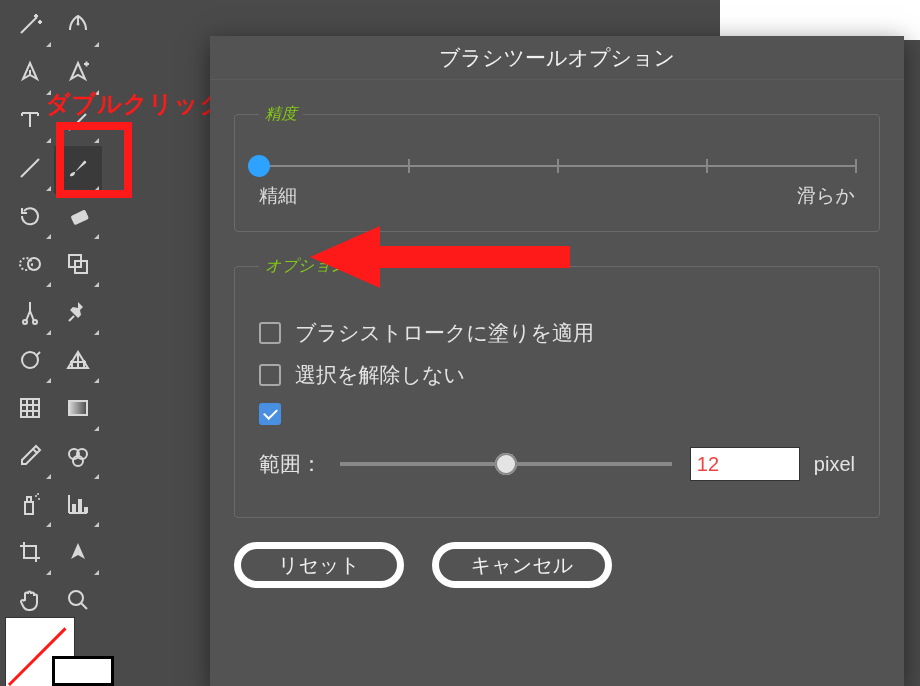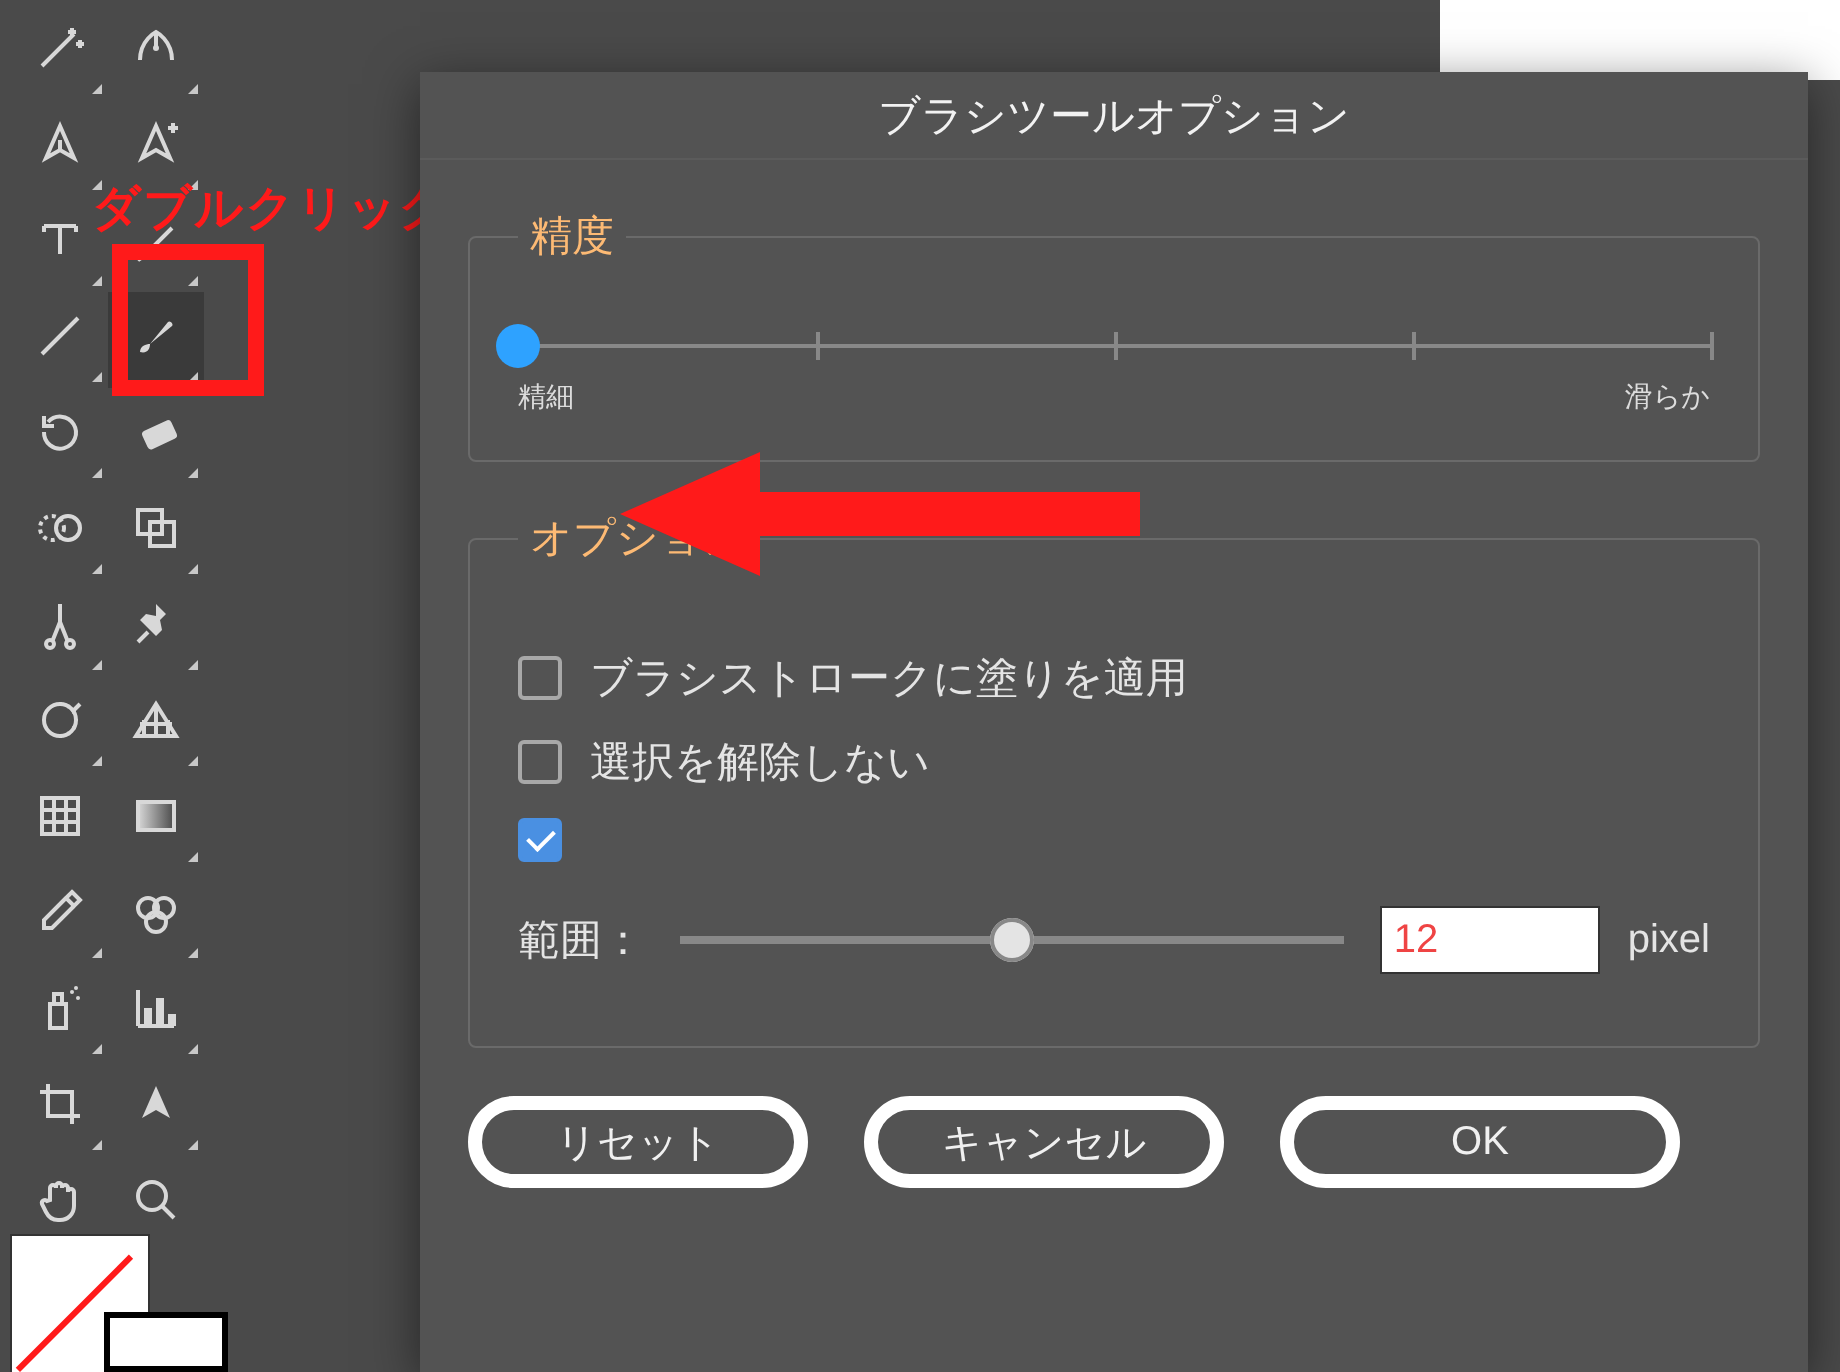--- a/index.html
+++ b/index.html
@@ -78,23 +78,24 @@
     border-bottom: 1px solid rgba(255,255,255,0.05);
   }
 
   fieldset.panel {
     margin: 24px 24px 8px 24px;
     border: 1px solid #6a6a6a;
     border-radius: 4px;
     padding: 28px 24px 22px 24px;
   }
   fieldset.panel legend {
-    color: #fdba74;
-    font-size: 21px;
+    color: #84cc16;
+    font-size: 16px;
     padding: 0 6px;
+    font-style: italic;
   }
 
   
   .track {
     position: relative;
     height: 14px;
     margin: 6px 0 6px 0;
   }
   .track-line {
     position: absolute; left: 0; right: 0; top: 6px;
@@ -104,21 +105,21 @@
     position: absolute; top: 0; width: 2px; height: 14px; background: #888;
   }
   .knob {
     position: absolute; top: -4px;
     width: 22px; height: 22px; border-radius: 50%;
     background: #2ea2ff;
     transform: translateX(-50%);
   }
   .track-labels {
     display: flex; justify-content: space-between;
-    color: #dcdcdc; font-size: 14px;
+    color: #dcdcdc; font-size: 19px;
     margin-top: 10px;
   }
 
   
   .optrow {
     display: flex; align-items: center;
     color: #e4e4e4; font-size: 21px;
     margin: 14px 0;
     gap: 14px;
   }
@@ -464,21 +465,20 @@
         <div class="range-knob" style="left:50%"></div>
       </div>
       <input class="numfield" value="12" style="">
       <span class="unit">pixel</span>
     </div>
   </fieldset>
 
   <div class="btnrow">
     <button class="btn reset">リセット</button>
     <button class="btn">キャンセル</button>
-    <button class="btn ok">OK</button>
   </div>
 </div>
 
 <svg class="arrow" viewBox="0 0 260 70">
   <polygon points="0,35 70,4 70,24 260,24 260,46 70,46 70,66" fill="#ff1a1a"></polygon>
 </svg>
 
 <div class="swatch-area">
   <div class="swatch-bg"></div>
   <div class="swatch-fg"></div>

